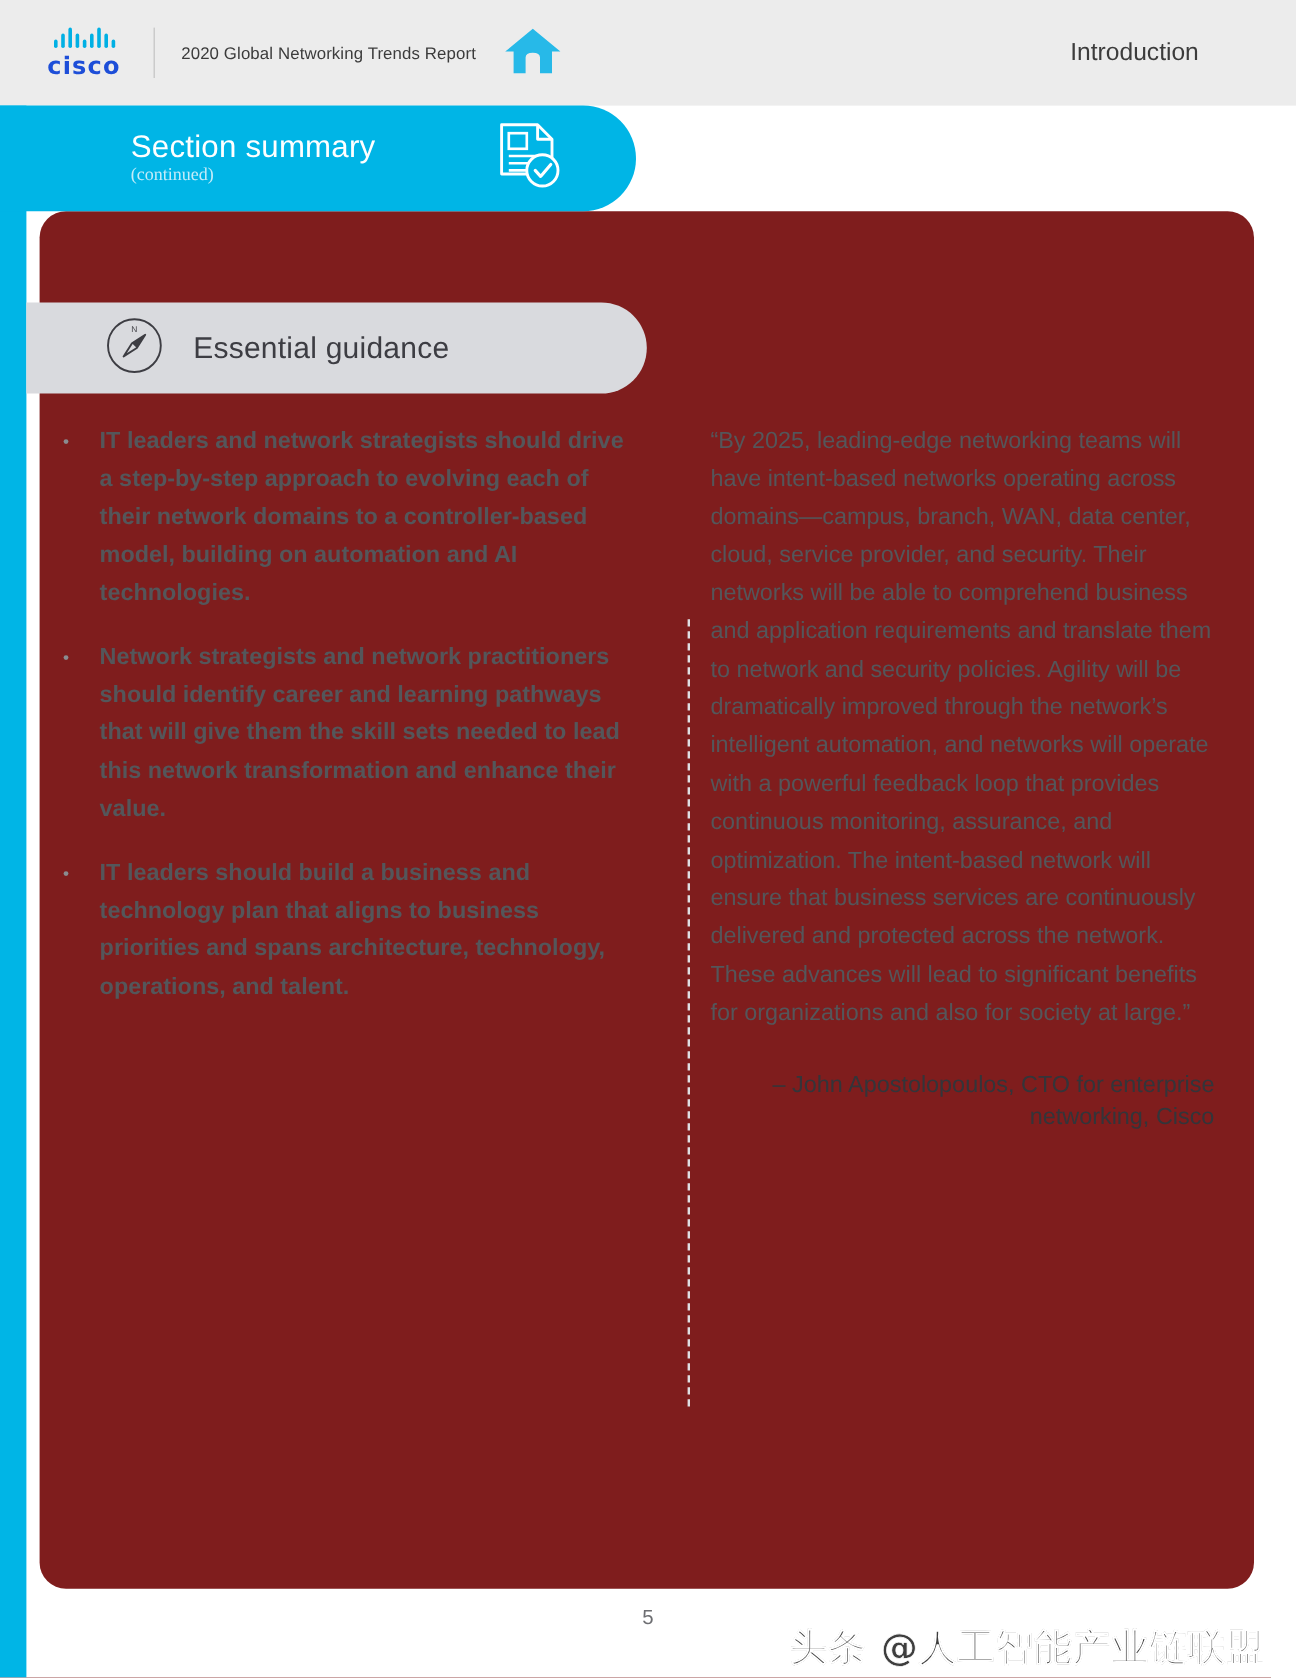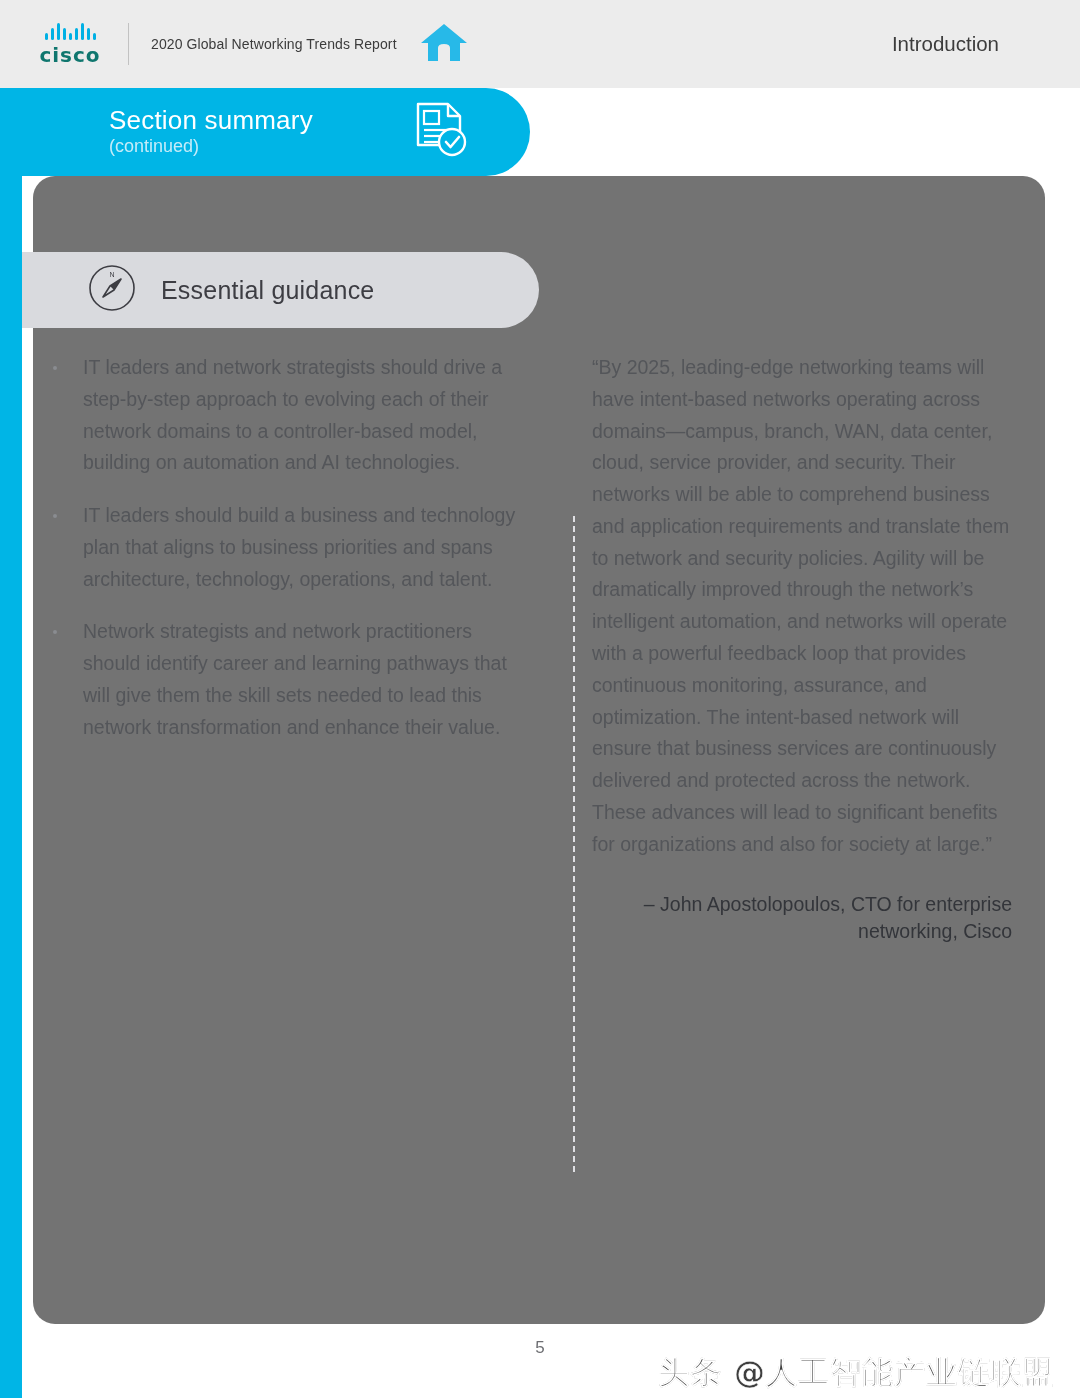--- a/index.html
+++ b/index.html
@@ -46,21 +46,21 @@
   .cisco-bars i:nth-child(2){ height: 12px; }
   .cisco-bars i:nth-child(3){ height: 17px; }
   .cisco-bars i:nth-child(4){ height: 12px; }
   .cisco-bars i:nth-child(5){ height: 7px; }
   .cisco-bars i:nth-child(6){ height: 12px; }
   .cisco-bars i:nth-child(7){ height: 17px; }
   .cisco-bars i:nth-child(8){ height: 12px; }
   .cisco-bars i:nth-child(9){ height: 7px; }
   .cisco-word {
     margin-top: 3px;
-    color: #0f766e;
+    color: #1d4ed8;
     font-size: 20px;
     font-weight: bold;
     letter-spacing: 1px;
     font-family: "DejaVu Sans", sans-serif;
   }
   .header-sep {
     width: 1px;
     height: 42px;
     background: #c2c2c2;
     margin: 0 22px 0 18px;
@@ -110,37 +110,38 @@
     margin-left: 84px;
   }
   .section-banner-title {
     color: #ffffff;
     font-size: 26px;
     line-height: 1.1;
     letter-spacing: 0.2px;
   }
   .section-banner-sub {
     color: #c4ecf9;
-    font-size: 18px;
+    font-size: 15px;
     line-height: 1.25;
+    font-family: Liberation Serif, serif;
   }
   .section-banner-icon {
     margin-left: auto;
     margin-right: 62px;
     display: block;
   }
 
   
   .content-card {
     position: absolute;
     left: 33px;
     top: 176px;
     width: 1012px;
     height: 1148px;
-    background: #737373;
+    background: #7f1d1d;
     border-radius: 22px 22px 22px 22px;
   }
 
   
   .col-head {
     position: absolute;
     height: 76px;
     background: #d9dade;
     display: flex;
     align-items: center;
@@ -165,20 +166,21 @@
     color: #3d3d43;
     letter-spacing: 0.2px;
   }
 
   
   .col-left {
     position: absolute;
     left: 45px;
     top: 176px;
     width: 480px;
+    font-weight: bold;
   }
   .col-right {
     position: absolute;
     left: 592px;
     top: 176px;
     width: 420px;
   }
 
   .divider {
     position: absolute;
@@ -290,22 +292,22 @@
     <span class="col-head-label">Essential guidance</span>
   </div>
 
 
   <div class="divider"></div>
 </div>
 
 <div class="col-left" style="top:352px;">
   <ul class="bullets">
     <li>IT leaders and network strategists should drive a step-by-step approach to evolving each of their network domains to a controller-based model, building on automation and AI technologies.</li>
+    <li>Network strategists and network practitioners should identify career and learning pathways that will give them the skill sets needed to lead this network transformation and enhance their value.</li>
     <li>IT leaders should build a business and technology plan that aligns to business priorities and spans architecture, technology, operations, and talent.</li>
-    <li>Network strategists and network practitioners should identify career and learning pathways that will give them the skill sets needed to lead this network transformation and enhance their value.</li>
   </ul>
 </div>
 
 <div class="col-right" style="top:352px;">
   <p class="quote-p">“By 2025, leading-edge networking teams will have intent-based networks operating across domains—campus, branch, WAN, data center, cloud, service provider, and security. Their networks will be able to comprehend business and application requirements and translate them to network and security policies. Agility will be dramatically improved through the network’s intelligent automation, and networks will operate with a powerful feedback loop that provides continuous monitoring, assurance, and optimization. The intent-based network will ensure that business services are continuously delivered and protected across the network. These advances will lead to significant benefits for organizations and also for society at large.”</p>
   <p class="attribution">– John Apostolopoulos, CTO for enterprise networking, Cisco</p>
 </div>
 
 <div class="page-number">5</div>
 <div class="watermark">头条 @人工智能产业链联盟</div>

